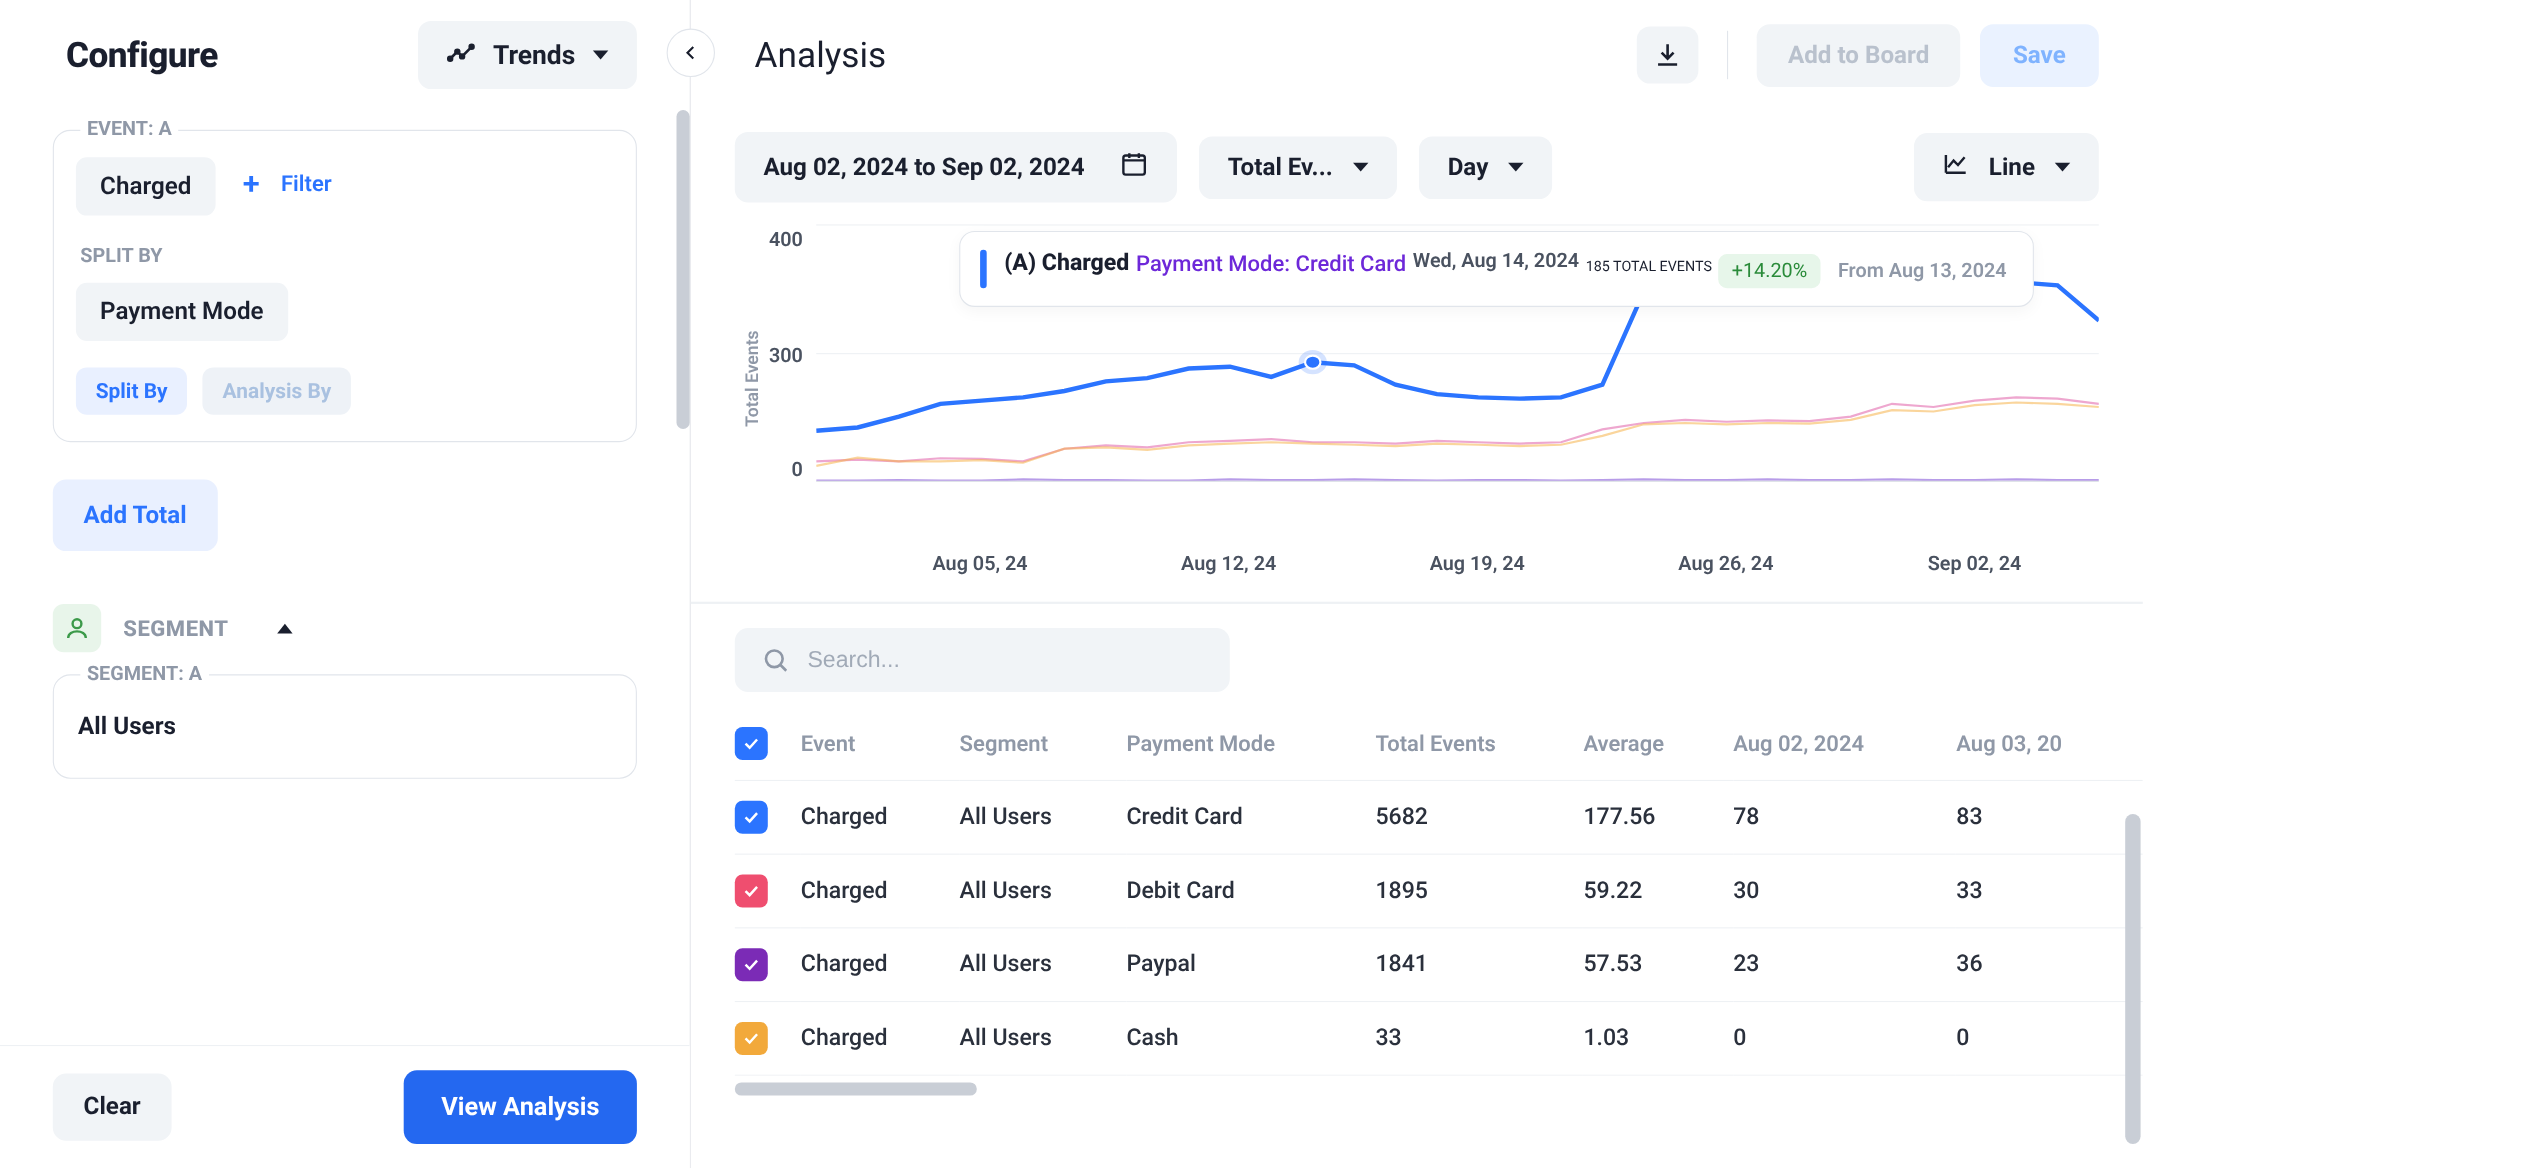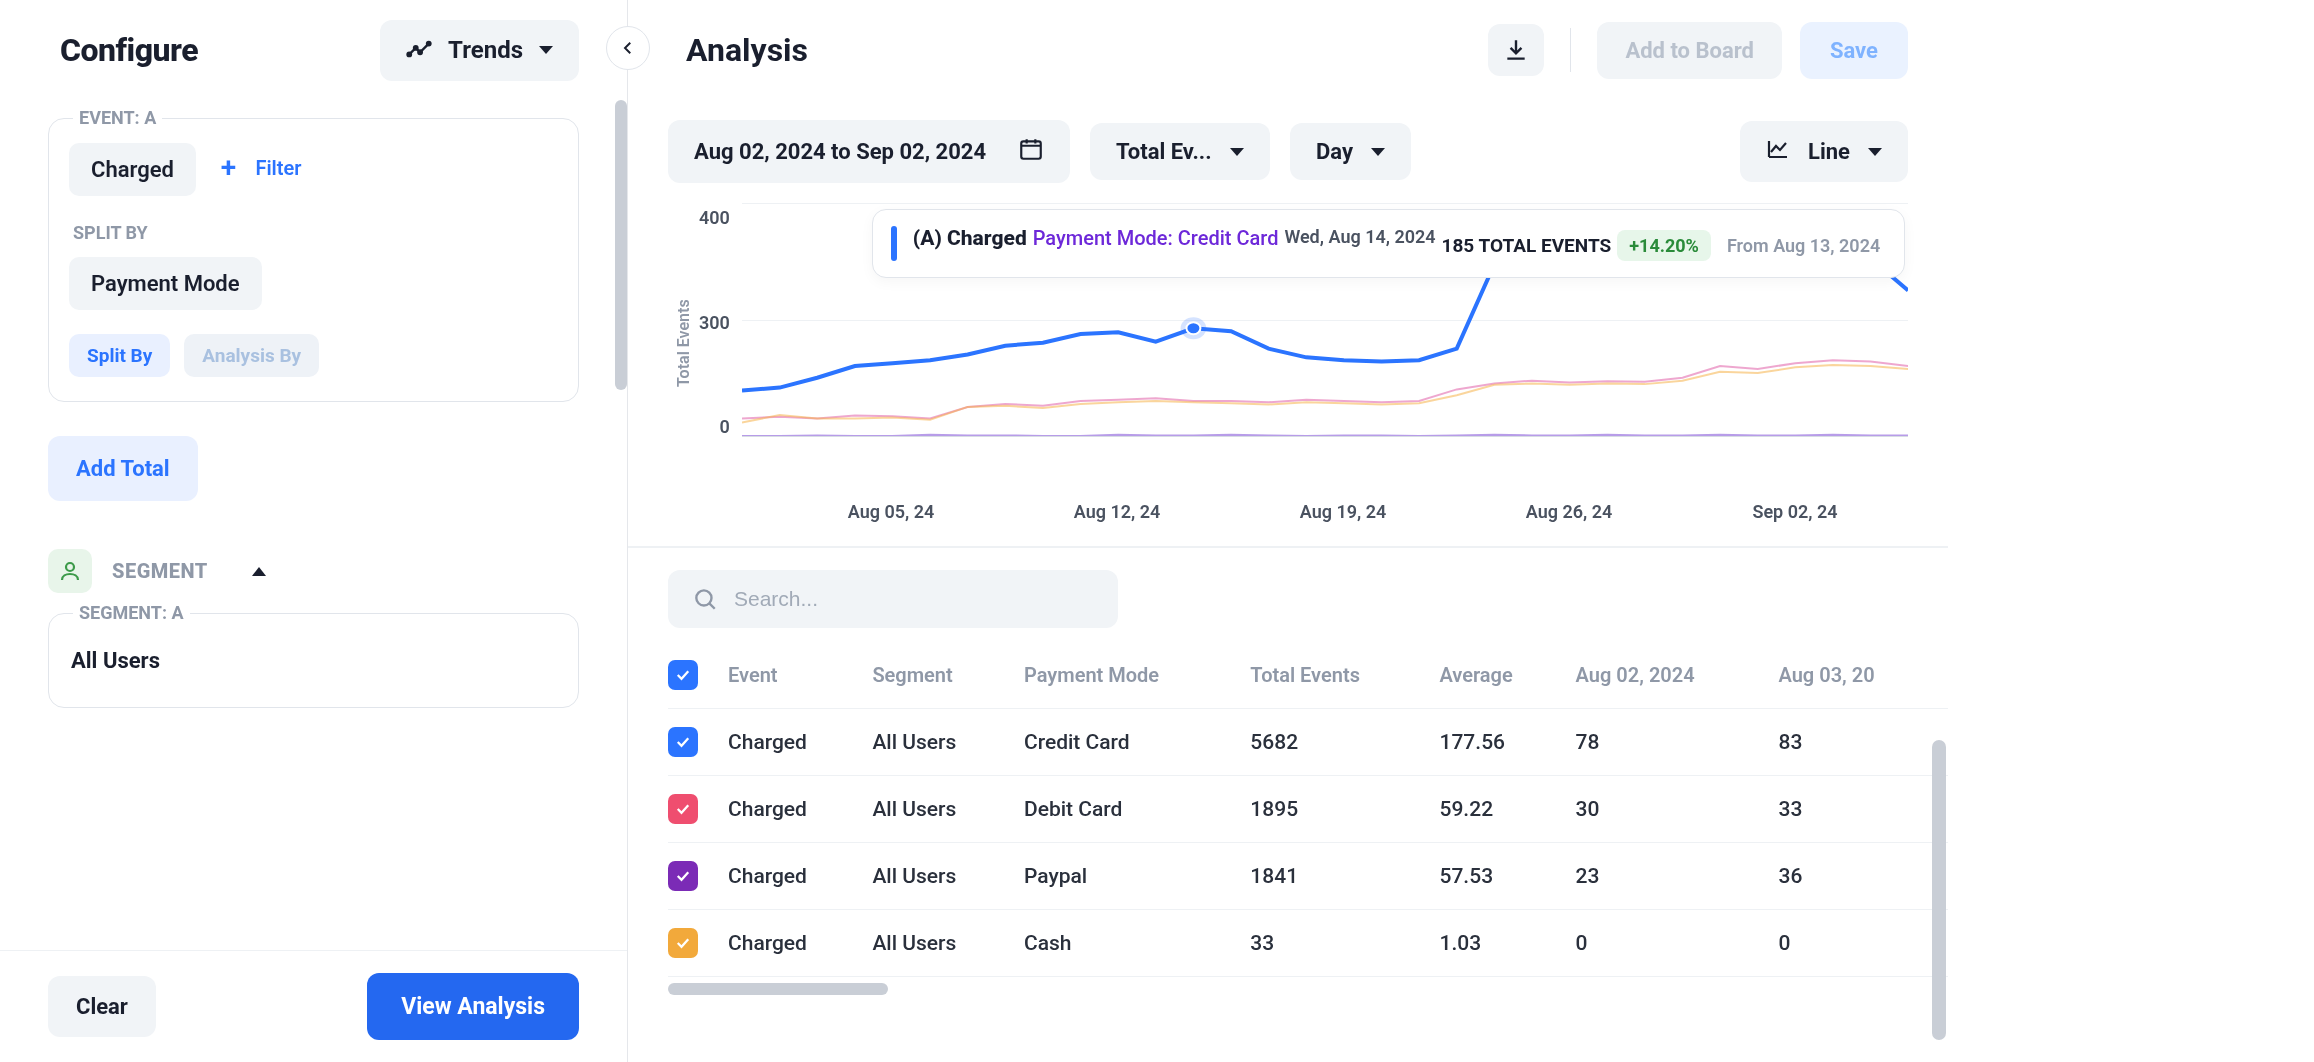--- a/index.html
+++ b/index.html
@@ -235,21 +235,21 @@
   .back-circle svg { stroke: #1a1f2e; }
   .right-header {
     display: flex;
     justify-content: space-between;
     align-items: center;
     padding: 22px 40px 22px 58px;
     height: 100px;
   }
   .right-title {
     font-size: 32px;
-    font-weight: 700;
+    font-weight: 400;
   }
   .right-actions { display: flex; align-items: center; gap: 18px; }
   .icon-btn {
     width: 56px; height: 52px;
     background: #f1f4f7;
     border-radius: 12px;
     display: flex; align-items: center; justify-content: center;
     cursor: pointer;
   }
   .vbar { width: 1.5px; height: 44px; background: #e1e5eb; margin: 0 8px; }
@@ -360,27 +360,27 @@
   }
   .tooltip-bar {
     width: 6px;
     background: #2b74ff;
     border-radius: 4px;
   }
   .tooltip-content { display: flex; flex-direction: row; gap: 6px; }
   .tooltip-title { font-size: 21px; font-weight: 800; }
   .tooltip-sub { font-size: 20px; font-weight: 500; color: #6d28d9; }
   .tooltip-date { font-size: 18px; font-weight: 600; color: #4a5260; }
-  .tooltip-total { font-size: 19px; font-weight: 700; margin-top: 8px; }
+  .tooltip-total { font-size: 13px; font-weight: 400; margin-top: 8px; }
   .tooltip-change-row { display: flex; align-items: center; gap: 16px; margin-top: 4px; }
   .tooltip-change {
     background: #e7f6ea;
     color: #2a8b3a;
     font-size: 18px;
-    font-weight: 700;
+    font-weight: 400;
     padding: 5px 12px;
     border-radius: 8px;
   }
   .tooltip-from { font-size: 18px; color: #8f98a7; font-weight: 600; }
   .divider { height: 1.5px; background: #eef1f4; margin: 14px 0 0 0; }
   .search-row {
     padding: 22px 40px 16px 40px;
   }
   .search-box {
     background: #f1f4f7;

